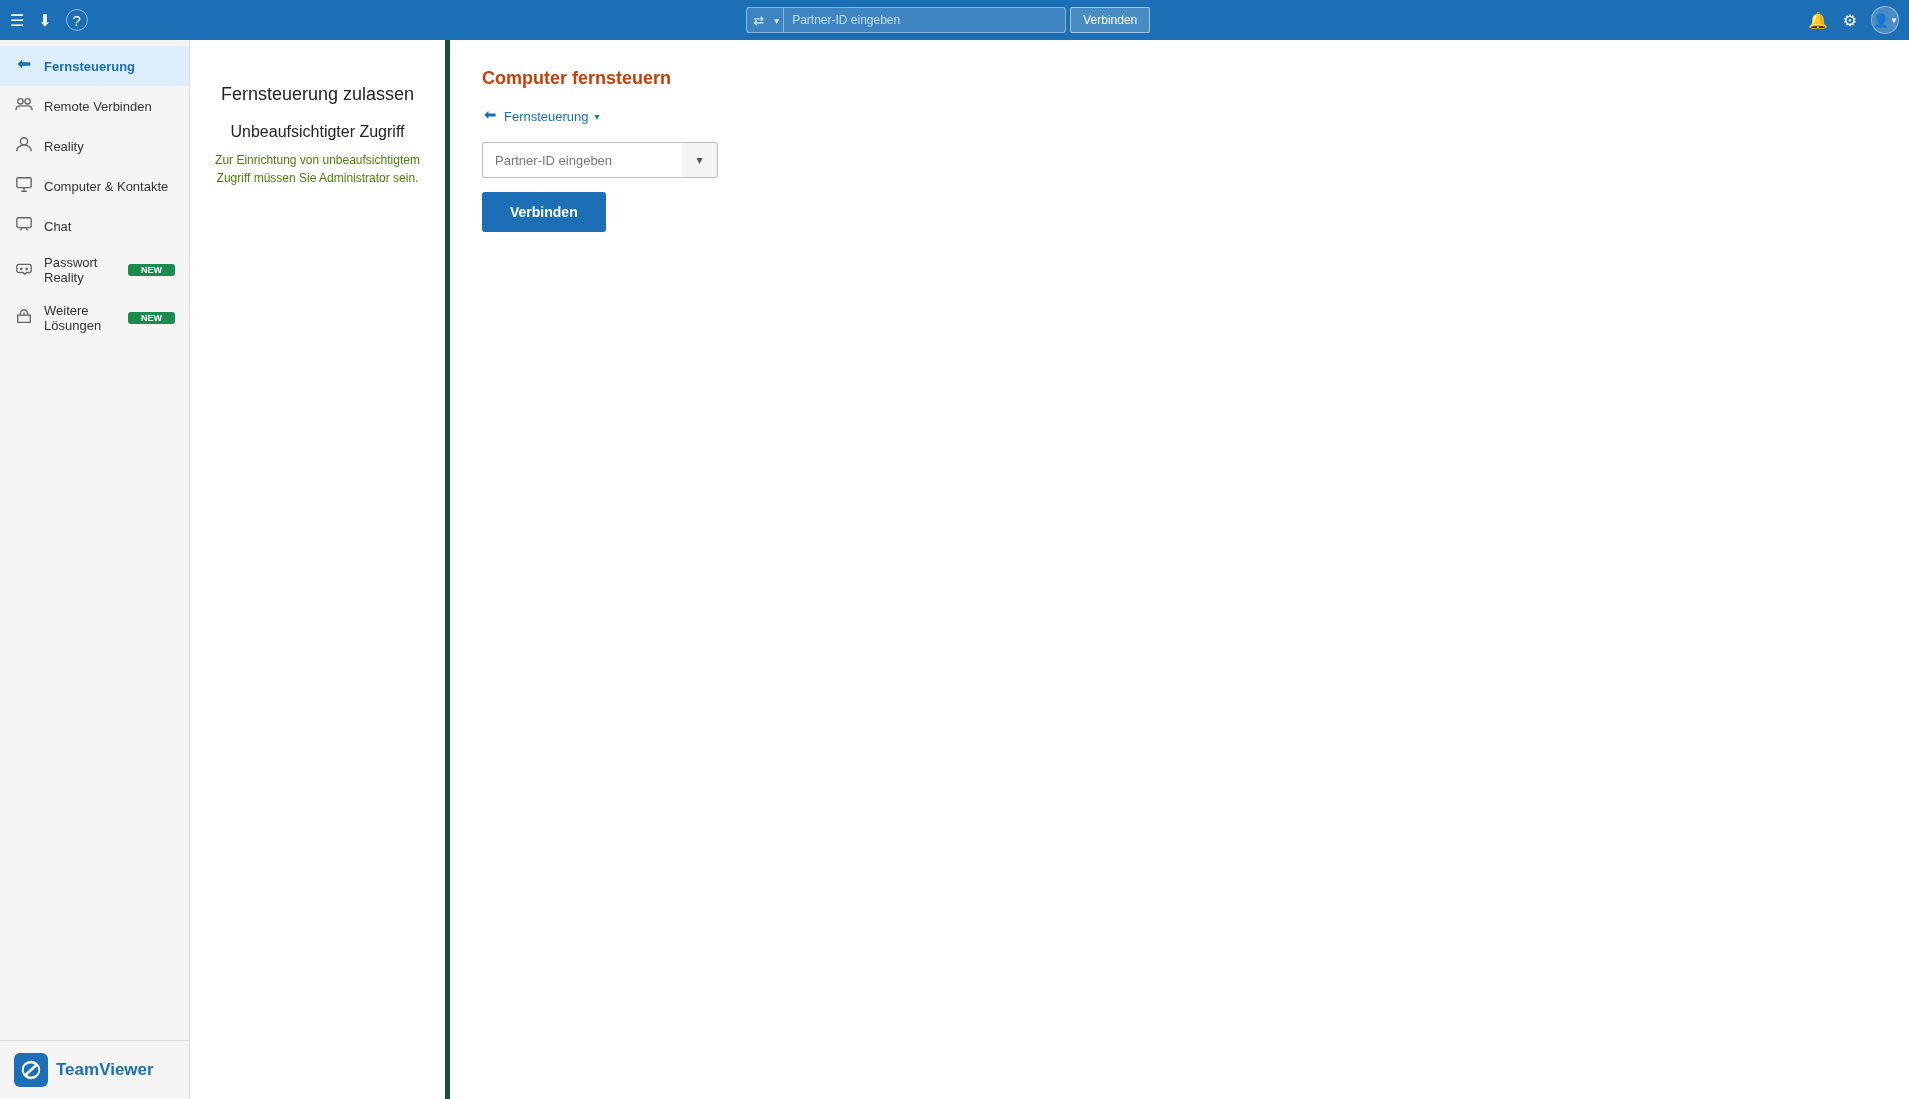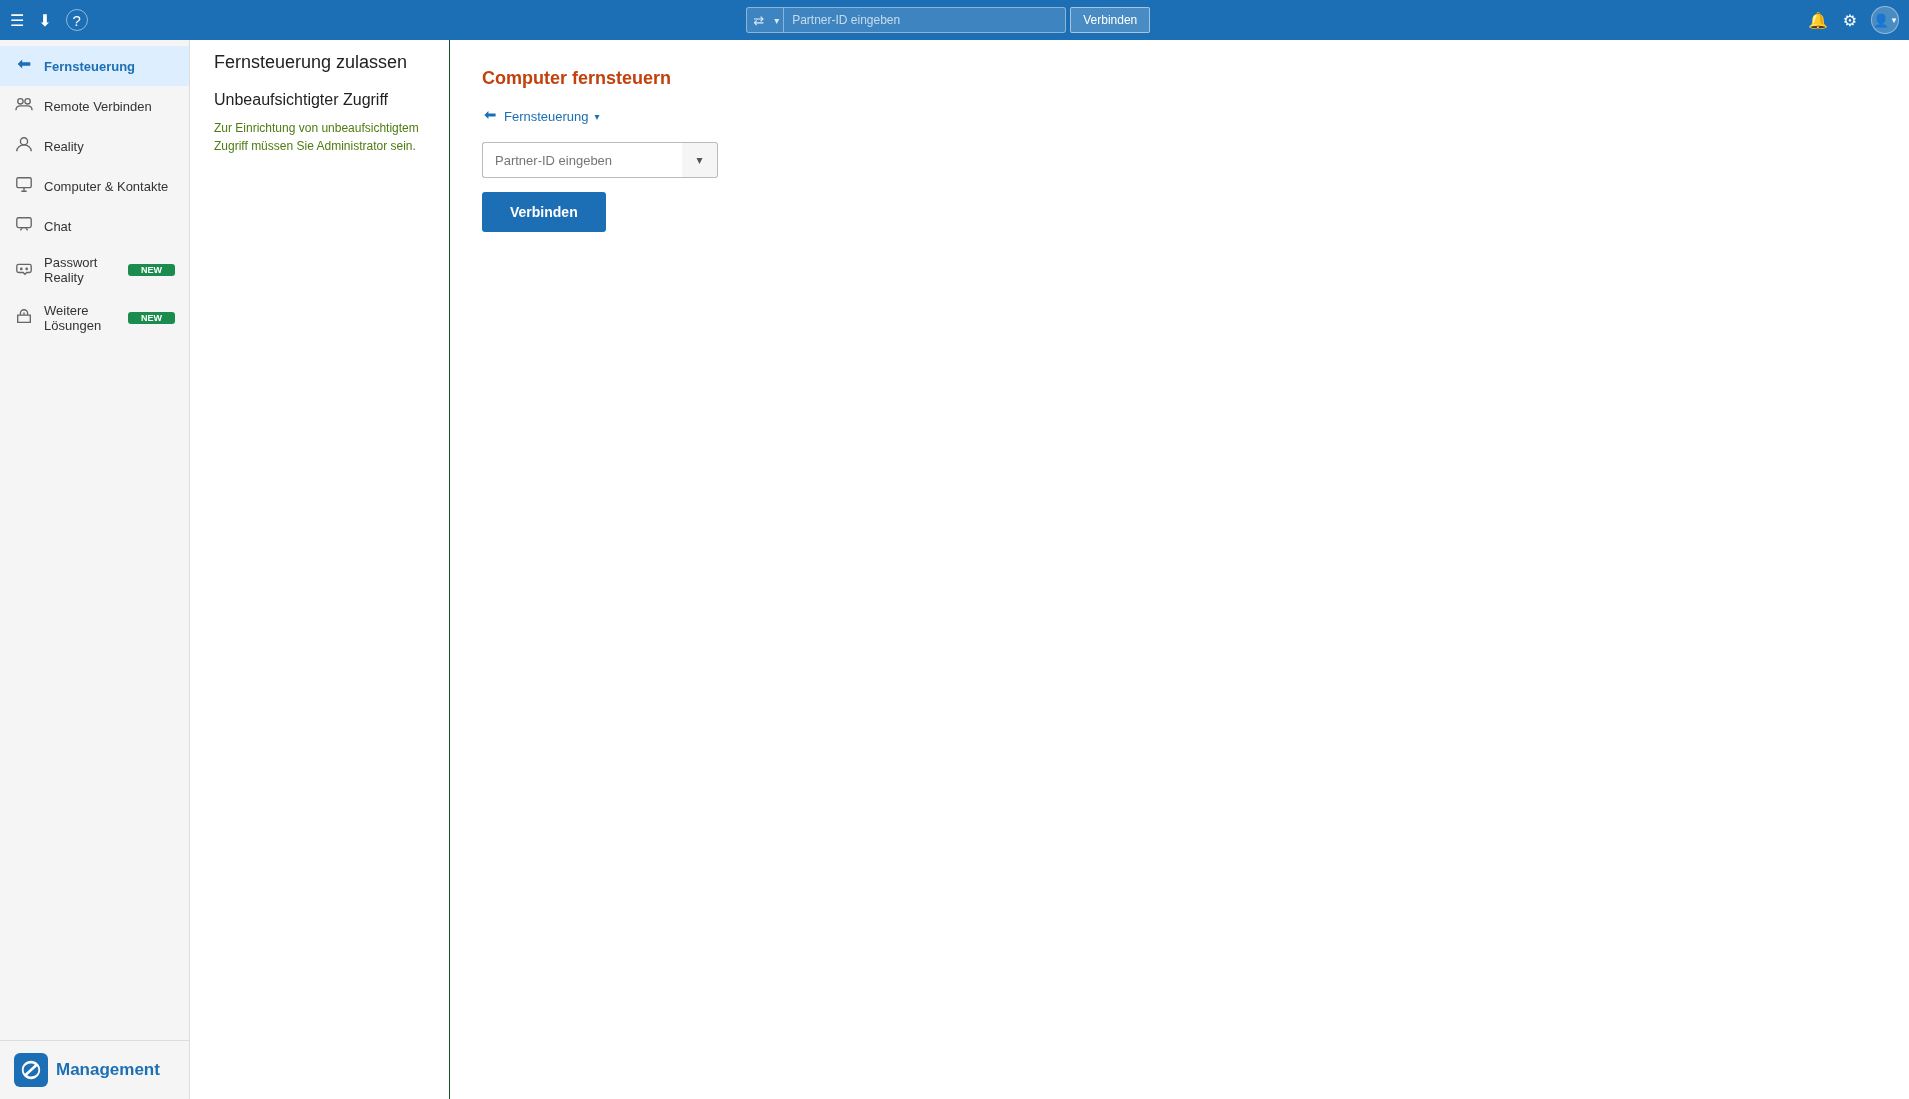--- a/index.html
+++ b/index.html
@@ -171,23 +171,24 @@
     .content {
       flex: 1;
       background: white;
       display: flex;
       gap: 0;
       overflow: auto;
     }
 
     .left-panel {
       width: 260px;
-      padding: 12px 24px;
-      border-right: 1px solid #14532d;
+      padding: 44px 24px;
+      border-right: 5px solid #14532d;
       flex-shrink: 0;
+      text-align: center;
     }
 
     .right-panel {
       flex: 1;
       padding: 28px 32px;
     }
 
     .section-title {
       font-size: 18px;
       font-weight: 400;
@@ -447,21 +448,21 @@
       </div>
 
     </nav>
 
     <div class="sidebar-footer">
       <div class="tv-logo-icon">
         <svg width="22" height="22" viewBox="0 0 24 24" fill="none">
           <path d="M12 2C6.48 2 2 6.48 2 12s4.48 10 10 10 10-4.48 10-10S17.52 2 12 2zm0 3c1.5 0 3 .5 4.2 1.4L5.4 16.2C4.5 15 4 13.5 4 12c0-4.4 3.6-7 8-7zm0 14c-1.5 0-3-.5-4.2-1.4l10.8-9.8c.9 1.2 1.4 2.7 1.4 4.2 0 4.4-3.6 7-8 7z" fill="white"></path>
         </svg>
       </div>
-      <span class="tv-logo-text">Management</span>
+      <span class="tv-logo-text">TeamViewer</span>
     </div>
   </div>
 
   <div class="content">
 
     <div class="left-panel">
       <h2 class="section-title">Fernsteuerung zulassen</h2>
 
 
       <h3 class="unattended-title">Unbeaufsichtigter Zugriff</h3>

